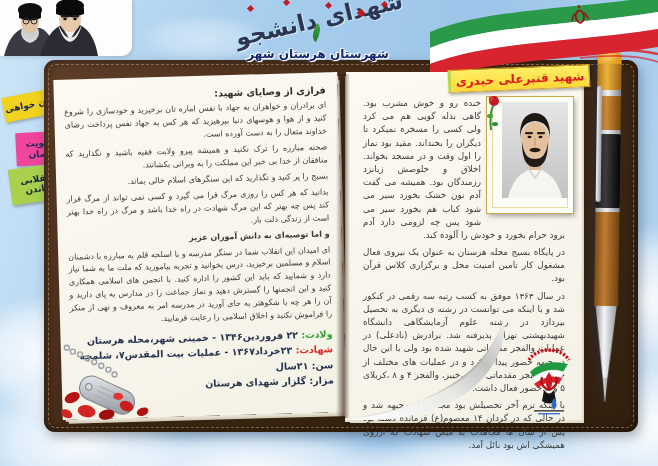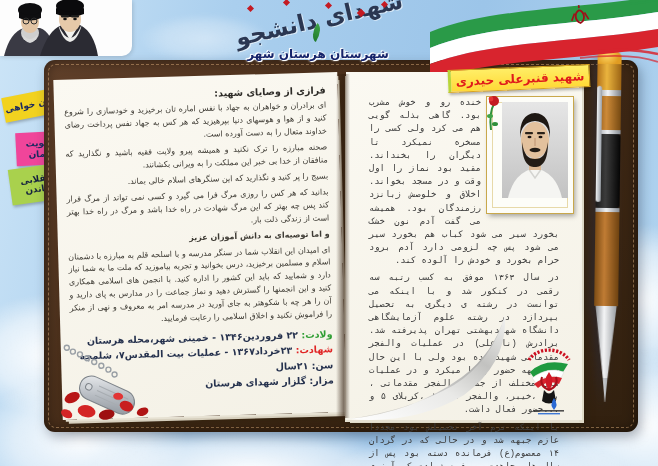--- a/index.html
+++ b/index.html
@@ -55,21 +55,21 @@
   .details{margin-top:5px;font-size:9.5px;font-weight:bold;line-height:1.6;color:#26324e;}
   .details .row span.val{color:#26324e;}
   .dogtag{position:absolute;left:-8px;bottom:-6px;width:124px;height:86px;}
 
   
   .badge{position:absolute;top:-5px;left:102px;width:138px;height:21px;transform:rotate(-2.4deg);
     background:linear-gradient(#ffee66,#ffd937);border:1px solid #d9a31e;border-left:3px solid #b8d53a;
     display:flex;align-items:center;justify-content:center;font-size:12px;font-weight:bold;color:#e01b1b;
     box-shadow:1px 2px 3px rgba(0,0,0,.3);z-index:6;}
   .rp-content{margin-top:21px;}
-  .rp-content p{margin:0 14px 4px;font-size:8.8px;line-height:1.5;color:#3b3b3b;text-align:justify;text-align-last:right;font-family:Liberation Mono, monospace;}
+  .rp-content p{margin:0 8px 4px;font-size:8.8px;line-height:1.5;color:#3b3b3b;text-align:justify;text-align-last:right;}
   .rp-content p.closing{margin-top:14px;text-align-last:right;}
   .frame{float:right;width:76px;height:106px;margin:0 0 4px 6px;background:#fdfdf8;
     border:5px solid #fdfdf8;outline:1px solid #c9a84b;box-shadow:0 0 0 1px #e7d9a8 inset,2px 3px 5px rgba(0,0,0,.35);
     position:relative;}
   .frame svg{display:block;}
   .flower{position:absolute;left:-7px;top:-8px;width:18px;height:40px;}
   .curl{position:absolute;left:-4px;bottom:-3px;width:182px;height:122px;pointer-events:none;}
   .emblem{position:absolute;right:2px;bottom:4px;width:62px;height:78px;}
 
   
@@ -226,20 +226,21 @@
         </svg>
         <svg class="flower" viewBox="0 0 18 40">
           <path d="M9,10 q-5,8 -3,26" stroke="#2f8f3a" stroke-width="2" fill="none"></path>
           <ellipse cx="5" cy="22" rx="3" ry="2" fill="#3fa347"></ellipse>
           <ellipse cx="10" cy="30" rx="3" ry="2" fill="#2f8f3a"></ellipse>
           <circle cx="9" cy="7" r="5" fill="#c41a22"></circle>
           <circle cx="6" cy="5" r="2.4" fill="#e23535"></circle>
         </svg>
       </div>
       <p>خنده رو و خوش مشرب بود. گاهی بذله گویی هم می کرد ولی کسی را مسخره نمیکرد تا دیگران را بخنداند. مقید بود نماز را اول وقت و در مسجد بخواند. اخلاق و خلوصش زبانزد رزمندگان بود. همیشه می گفت آدم نون خشک بخورد سیر می شود کباب هم بخورد سیر می شود پس چه لزومی دارد آدم برود حرام بخورد و خودش را آلوده کند.</p>
+      <p>در پایگاه بسیج محله هرستان به عنوان یک نیروی فعال مشغول کار تامین امنیت محل و برگزاری کلاس قرآن بود.</p>
       <p>در سال ۱۳۶۳ موفق به کسب رتبه سه رقمی در کنکور شد و با اینکه می توانست در رشته ی دیگری به تحصیل بپردازد در رشته علوم آزمایشگاهی دانشگاه شهیدبهشتی تهران پذیرفته شد. برادرش (نادعلی) در عملیات والفجر مقدماتی شهید شده بود ولی با این حال در جبهه حضور پیدا میکرد و در عملیات های مختلف از جمله والفجر مقدماتی ، بدر ،خیبر، والفجر ۴ و ۸ ،کربلای ۵ و ...حضور فعال داشت.</p>
       <p>با اینکه ترم آخر تحصیلش بود مجددا عازم جبهه شد و در حالی که در گردان ۱۴ معصوم(ع) فرمانده دسته بود پس از سال ها مجاهدت به فیض شهادت که آرزوی همیشگی اش بود نائل آمد.</p>
       <p class="closing">روحش شاد و راهش پررهرو باد.</p>
     </div>
 
     <svg class="emblem" viewBox="0 0 62 78">
       <path d="M11,22 A22,17 0 0 1 51,22" fill="none" stroke="#cc1020" stroke-width="3.4" stroke-dasharray="2.2,1.6"></path>
       <path d="M12,34 Q26,20 50,26 L45,34 Q30,28 16,40 Z" fill="#1f9a3f"></path>
       <path d="M14,40 Q30,28 46,34 L43,40 Q30,34 18,45 Z" fill="#ffffff" stroke="#d8d8d8" stroke-width=".5"></path>
       <path d="M16,46 Q30,36 44,40 L41,46 Q30,41 20,50 Z" fill="#d8242e"></path>

